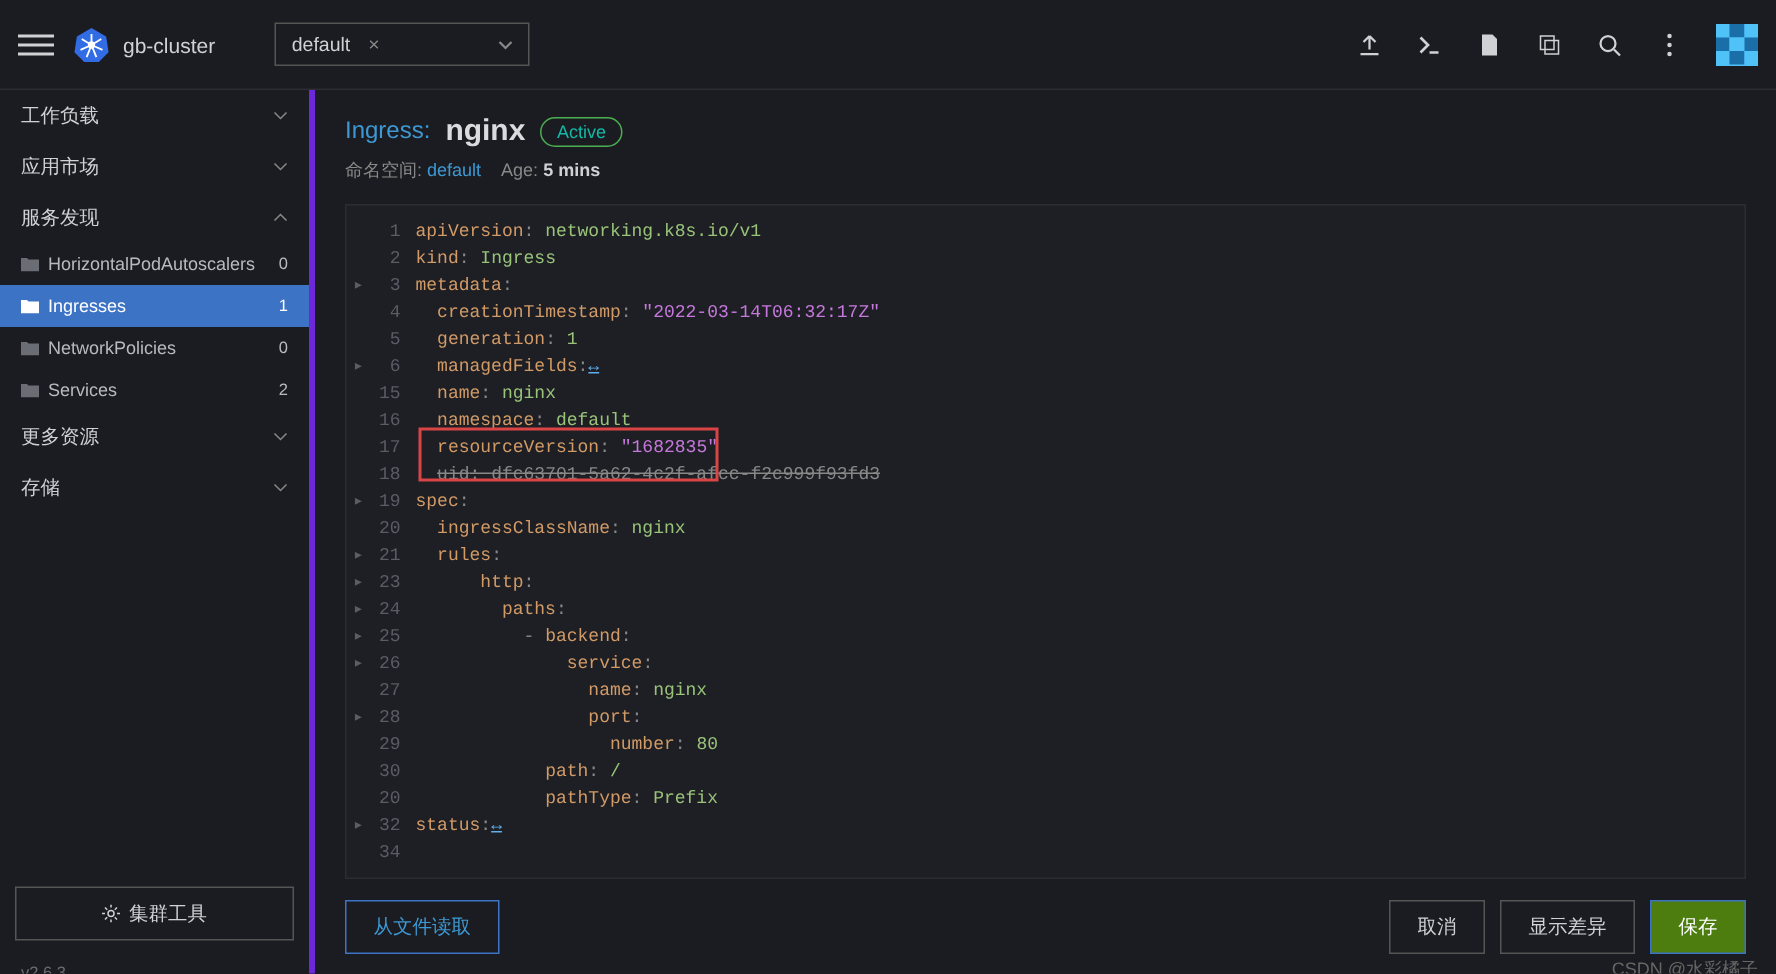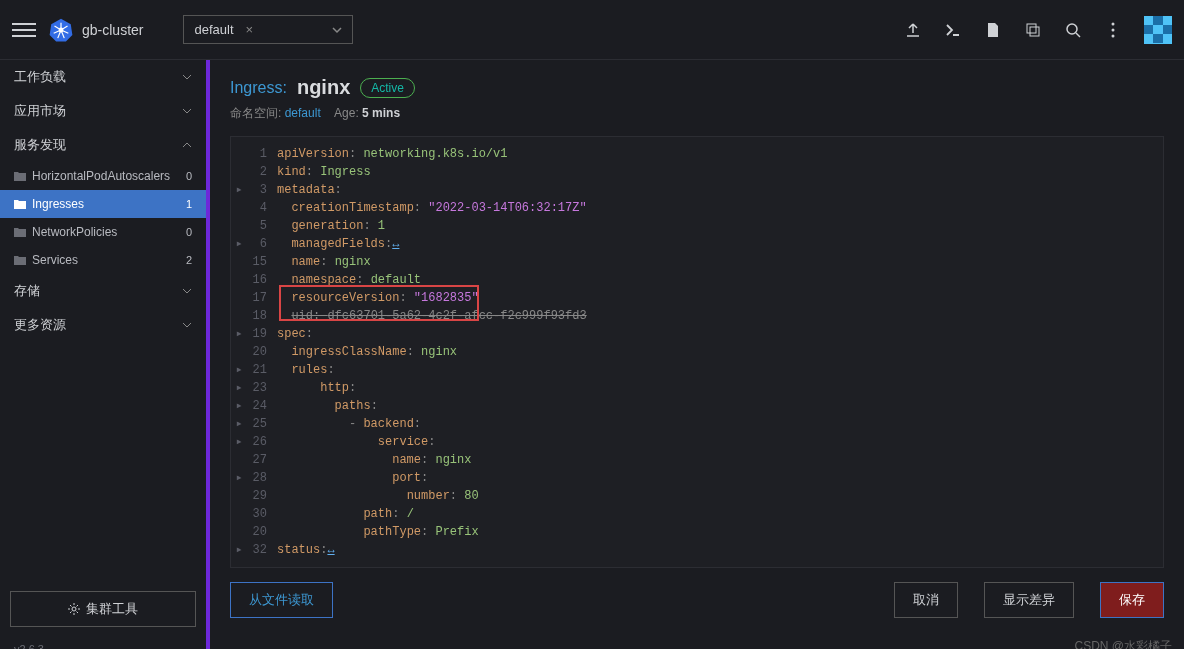--- a/index.html
+++ b/index.html
@@ -42,24 +42,24 @@
 .gutter-marker { width: 16px; text-align: center; color: #5a5c66; }
 .lineno { width: 30px; text-align: right; color: #5a5c66; padding-right: 10px; user-select: none; }
 .code { flex: 1; }
 .ykey { color: #d19a66; }
 .ystr { color: #98c379; }
 .ypunc { color: #888; }
 .yqt { color: #c678dd; }
 .ylink { color: #61afef; text-decoration: underline; }
 .strike { text-decoration: line-through; color: #888; }
 .redbox { position: absolute; border: 2px solid #d94545; pointer-events: none; }
-.btn-row { display: flex; gap: 26px; margin-top: 14px; align-items: center; }
+.btn-row { display: flex; gap: 10px; margin-top: 14px; align-items: center; }
 .btn { border: 1px solid #3d73c5; background: transparent; color: #3d98d3; padding: 8px 18px; font-size: 13px; cursor: pointer; }
 .btn.secondary { border-color: #555; color: #cfd1d5; }
-.btn.primary { background: #7f1d1d; color: #fff; border-color: #3d73c5; }
+.btn.primary { background: #4d7c0f; color: #fff; border-color: #3d73c5; }
 .btn-row .spacer { flex: 1; }
 .watermark { position: absolute; bottom: 6px; right: 12px; color: #666; font-size: 12px; }
 </style>
 </head>
 <body>
 
 <div class="topbar">
   <div class="hamburger">
       <span></span>
       <span></span>
@@ -178,27 +178,27 @@
         <span class="count">0</span>
       </div>
       <div class="nav-item">
         <svg class="folder-icon" viewBox="0 0 12 10">
             <path d="M0 1 H4 L5 2 H12 V10 H0 Z" fill="#6b6d75"></path>
           </svg>
         <span>Services</span>
         <span class="count">2</span>
       </div>
       <div class="nav-group">
+        <span>更多资源</span>
+        <svg class="chevron" viewBox="0 0 10 10">
+            <path d="M1 3 L5 7 L9 3" stroke="#888" fill="none"></path>
+          </svg>
+      </div>
+      <div class="nav-group">
         <span>存储</span>
-        <svg class="chevron" viewBox="0 0 10 10">
-            <path d="M1 3 L5 7 L9 3" stroke="#888" fill="none"></path>
-          </svg>
-      </div>
-      <div class="nav-group">
-        <span>更多资源</span>
         <svg class="chevron" viewBox="0 0 10 10">
             <path d="M1 3 L5 7 L9 3" stroke="#888" fill="none"></path>
           </svg>
       </div>
     </div>
     <div class="sidebar-bottom">
       <button class="cluster-tools-btn">
         <svg width="12" height="12" viewBox="0 0 12 12">
             <circle cx="6" cy="6" r="2" fill="none" stroke="#cfd1d5"></circle>
             <path d="M6 0 V2 M6 10 V12 M0 6 H2 M10 6 H12 M2 2 L3.5 3.5 M8.5 8.5 L10 10 M2 10 L3.5 8.5 M8.5 3.5 L10 2" stroke="#cfd1d5"></path>
@@ -237,20 +237,21 @@
       <div class="code-line"><span class="gutter-marker">▸</span><span class="lineno">23</span><span class="code">      <span class="ykey">http</span><span class="ypunc">:</span></span></div>
       <div class="code-line"><span class="gutter-marker">▸</span><span class="lineno">24</span><span class="code">        <span class="ykey">paths</span><span class="ypunc">:</span></span></div>
       <div class="code-line"><span class="gutter-marker">▸</span><span class="lineno">25</span><span class="code">          <span class="ypunc">- </span><span class="ykey">backend</span><span class="ypunc">:</span></span></div>
       <div class="code-line"><span class="gutter-marker">▸</span><span class="lineno">26</span><span class="code">              <span class="ykey">service</span><span class="ypunc">:</span></span></div>
       <div class="code-line"><span class="gutter-marker"> </span><span class="lineno">27</span><span class="code">                <span class="ykey">name</span><span class="ypunc">: </span><span class="ystr">nginx</span></span></div>
       <div class="code-line"><span class="gutter-marker">▸</span><span class="lineno">28</span><span class="code">                <span class="ykey">port</span><span class="ypunc">:</span></span></div>
       <div class="code-line"><span class="gutter-marker"> </span><span class="lineno">29</span><span class="code">                  <span class="ykey">number</span><span class="ypunc">: </span><span class="ystr">80</span></span></div>
       <div class="code-line"><span class="gutter-marker"> </span><span class="lineno">30</span><span class="code">            <span class="ykey">path</span><span class="ypunc">: </span><span class="ystr">/</span></span></div>
       <div class="code-line"><span class="gutter-marker"> </span><span class="lineno">20</span><span class="code">            <span class="ykey">pathType</span><span class="ypunc">: </span><span class="ystr">Prefix</span></span></div>
       <div class="code-line"><span class="gutter-marker">▸</span><span class="lineno">32</span><span class="code"><span class="ykey">status</span><span class="ypunc">:</span><span class="ylink">↔</span></span></div>
+      <div class="code-line"><span class="gutter-marker"> </span><span class="lineno">34</span><span class="code"></span></div>
     </div>
 
     <div class="btn-row">
       <button class="btn">从文件读取</button>
       <div class="spacer"></div>
       <button class="btn secondary">取消</button>
       <button class="btn secondary">显示差异</button>
       <button class="btn primary">保存</button>
     </div>
 

